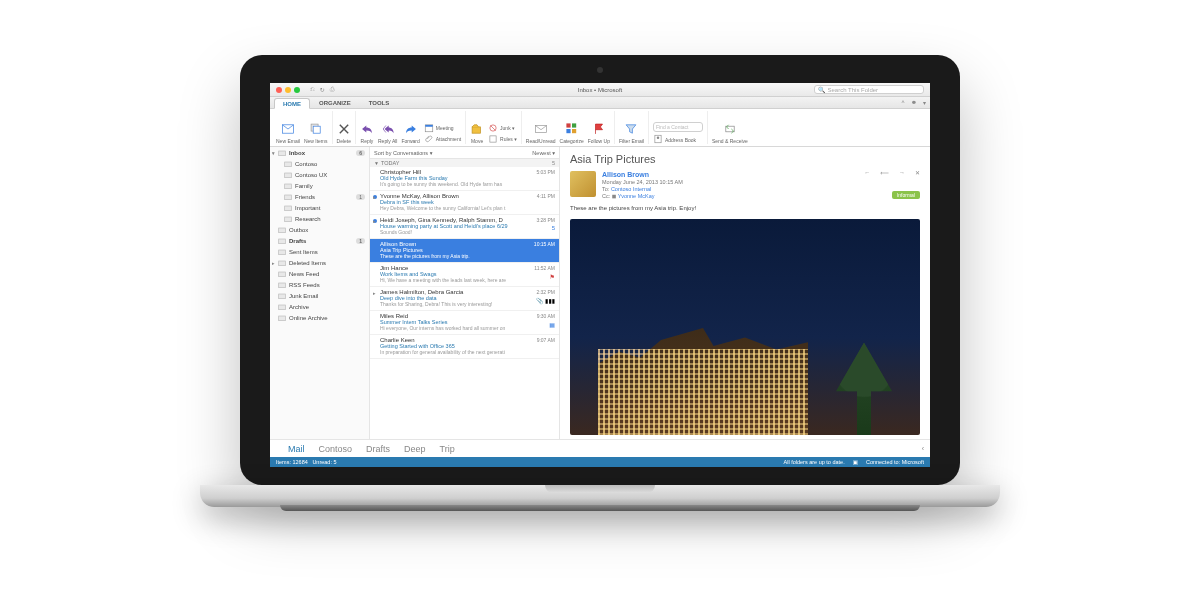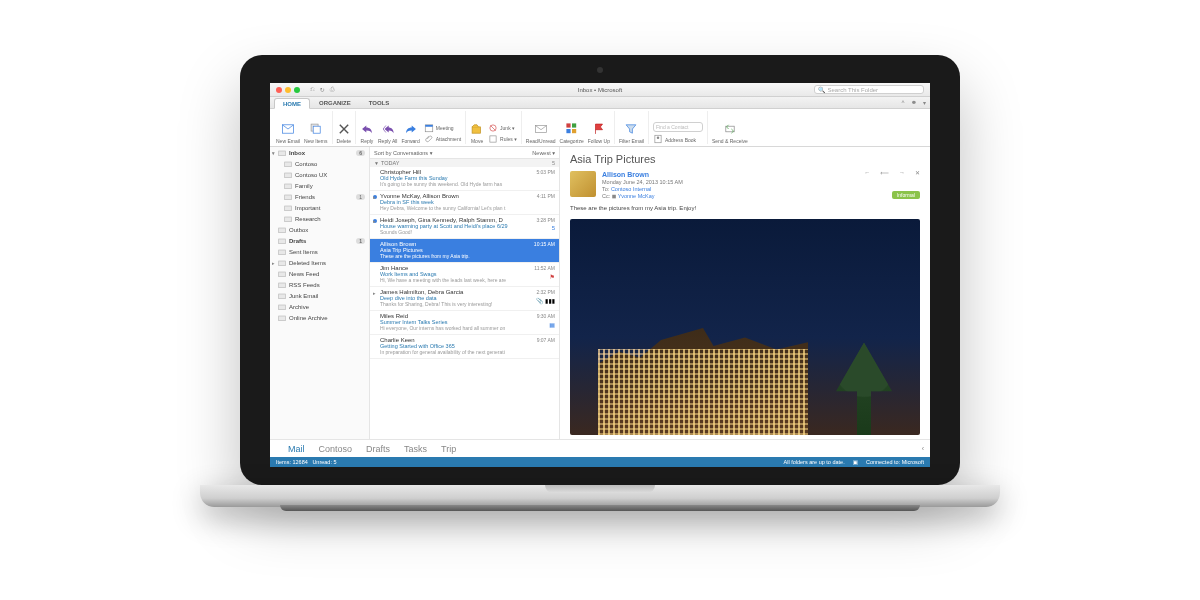--- a/index.html
+++ b/index.html
@@ -562,21 +562,21 @@
               <div class="tree"></div>
           </div>
         </div>
       </div>
 
       <div class="modulebar">
         <div id="mod-host" style="display:flex;gap:14px;">
             <span class="module active">Mail</span>
             <span class="module">Contoso</span>
             <span class="module">Drafts</span>
-            <span class="module">Tasks</span>
+            <span class="module">Deep</span>
             <span class="module">Trip</span>
           </div>
         <span class="collapse">‹</span>
       </div>
 
       <div class="statusbar">
         <span>Items: 12684</span>&nbsp;&nbsp;&nbsp;
         <span>Unread: 5</span>
         <div class="right">
           <span>All folders are up to date.</span>

